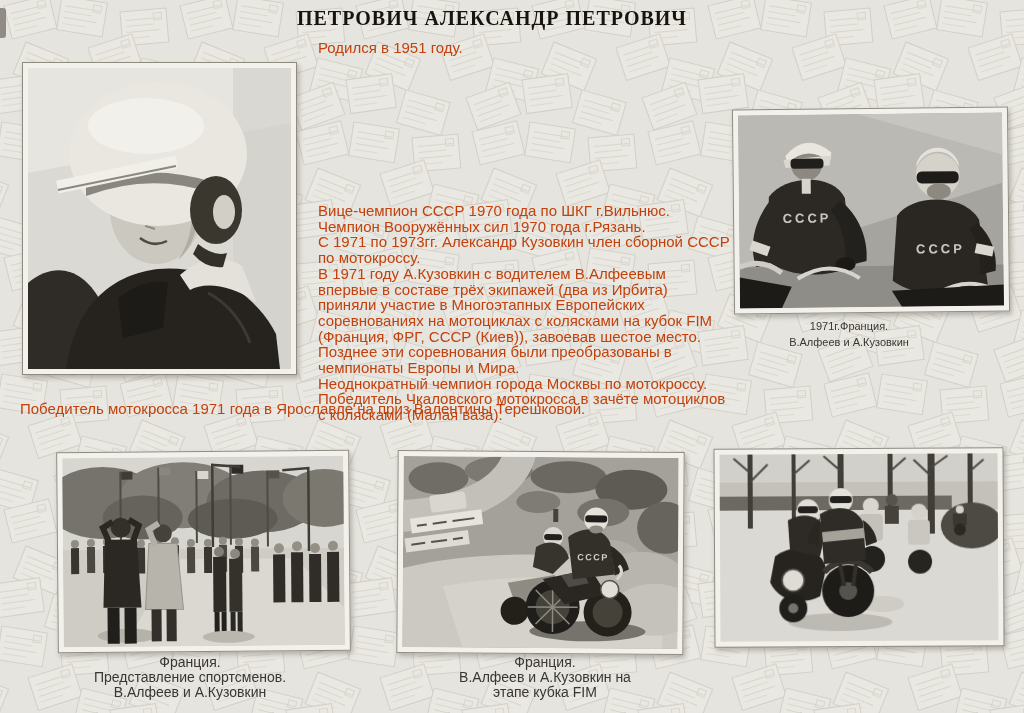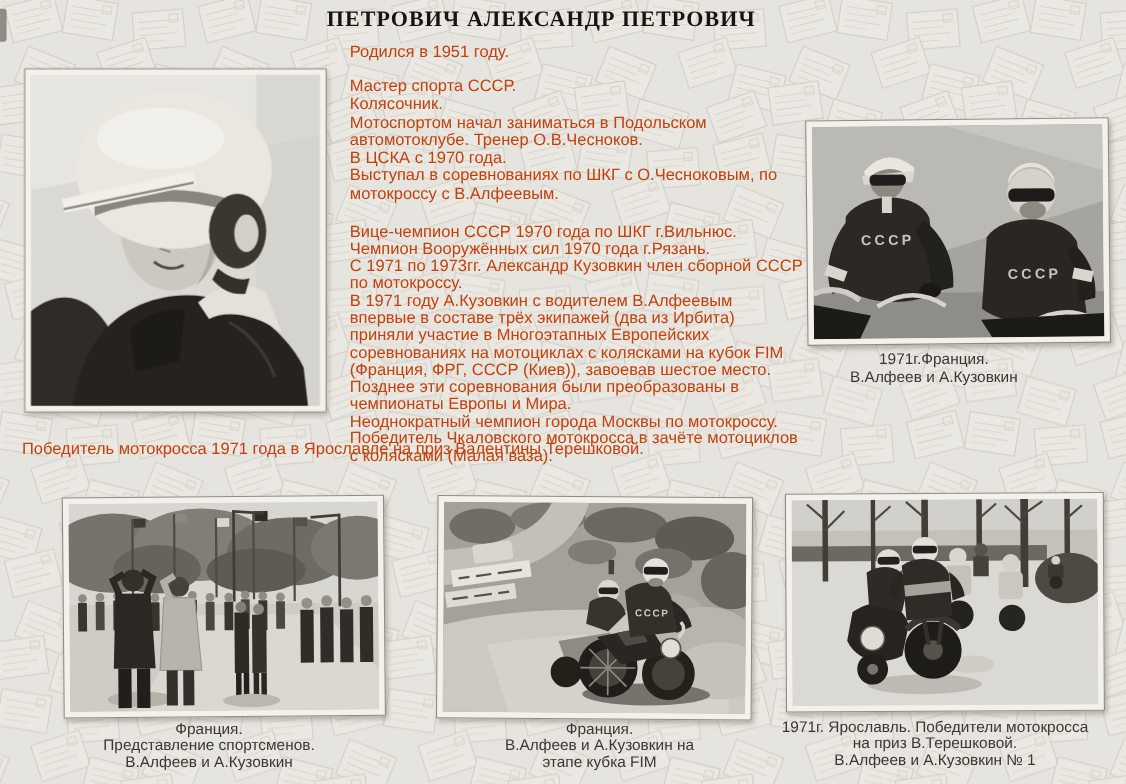--- a/index.html
+++ b/index.html
@@ -18,21 +18,21 @@
   .photo{position:absolute;background:#f3f1ec;border:1px solid #8f8b80;
         padding:5px;box-sizing:border-box;box-shadow:2px 3px 5px rgba(80,75,65,.35);}
   .photo svg{display:block;width:100%;height:100%;}
   .ph-portrait{left:22px;top:62px;width:275px;height:313px;}
   .ph-france71{left:733px;top:108px;width:276px;height:205px;transform:rotate(-0.6deg);}
   .ph-present{left:57px;top:451px;width:293px;height:201px;transform:rotate(-0.5deg);}
   .ph-fim{left:397px;top:451px;width:287px;height:203px;transform:rotate(0.4deg);}
   .ph-yar{left:714px;top:448px;width:290px;height:199px;transform:rotate(-0.3deg);}
   .caption{position:absolute;font-size:14px;line-height:15px;text-align:center;
         white-space:pre-line;color:#3a3733;}
-  .cap-france71{left:711px;top:319px;width:276px;font-size:14px;line-height:15.5px;}
+  .cap-france71{left:711px;top:319px;width:276px;font-size:11px;line-height:15.5px;}
   .cap-present{left:40px;top:655px;width:300px;}
   .cap-fim{left:403px;top:655px;width:284px;}
   .cap-yar{left:690px;top:653px;width:320px;}
   .scan-mark{position:absolute;left:0;top:8px;width:6px;height:30px;
         background:#6b675f;opacity:.7;border-radius:0 3px 3px 0;}
 </style>
 </head>
 <body>
 
 <div class="page">
@@ -138,27 +138,20 @@
         <rect x="28" y="100" width="122" height="13" fill="#f1efe9" transform="rotate(-12 89 106)"></rect>
         <path d="M30,122 L148,98" stroke="#8c887f" stroke-width="2" fill="none"></path>
         <ellipse cx="188" cy="142" rx="26" ry="34" fill="#3a372f"></ellipse>
         <ellipse cx="196" cy="144" rx="11" ry="17" fill="#d2cfc7"></ellipse>
         <path d="M170,176 q16,13 29,9 l-4,14 q-17,2 -30,-13 Z" fill="#332f29"></path>
       </g>
     </svg>
   </div>
 
   <div class="bio b-born">Родился в 1951 году.</div>
-  <div class="bio b-p1">Мастер спорта СССР.
-Колясочник.
-Мотоспортом начал заниматься в Подольском
-автомотоклубе. Тренер О.В.Чесноков.
-В ЦСКА с 1970 года.
-Выступал в соревнованиях по ШКГ с О.Чесноковым, по
-мотокроссу с В.Алфеевым.</div>
   <div class="bio b-p2">Вице-чемпион СССР 1970 года по ШКГ г.Вильнюс.
 Чемпион Вооружённых сил 1970 года г.Рязань.
 С 1971 по 1973гг. Александр Кузовкин член сборной СССР
 по мотокроссу.
 В 1971 году А.Кузовкин с водителем В.Алфеевым
 впервые в составе трёх экипажей (два из Ирбита)
 приняли участие в Многоэтапных Европейских
 соревнованиях на мотоциклах с колясками на кубок FIM
 (Франция, ФРГ, СССР (Киев)), завоевав шестое место.
 Позднее эти соревнования были преобразованы в
@@ -454,17 +447,14 @@
       <g>
         <circle cx="121" cy="46" r="12" fill="#e3e1da"></circle>
         <rect x="110" y="42" width="22" height="7" rx="3" fill="#23211d"></rect>
         <path d="M100,60 C115,50 136,52 143,68 L146,106 L104,110 Z" fill="#2f2c27"></path>
         <path d="M102,78 L144,74 L145,84 L103,88 Z" fill="#a5a29a"></path>
         <path d="M100,64 C92,72 88,80 88,88 L98,92 Z" fill="#2a2722"></path>
         <path d="M143,66 C152,72 156,80 157,88 L146,92 Z" fill="#2a2722"></path>
       </g>
     </svg>
   </div>
-  <div class="caption cap-yar">1971г. Ярославль. Победители мотокросса
-на приз В.Терешковой.
-В.Алфеев и А.Кузовкин № 1</div>
 
 </div>
 
 </body></html>

